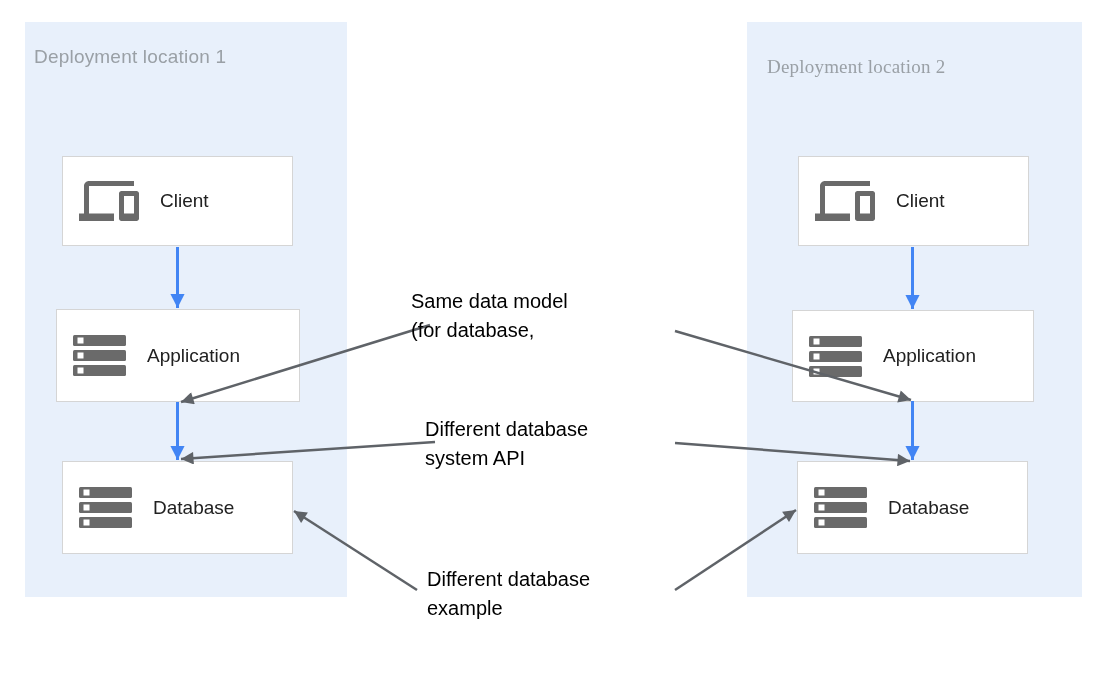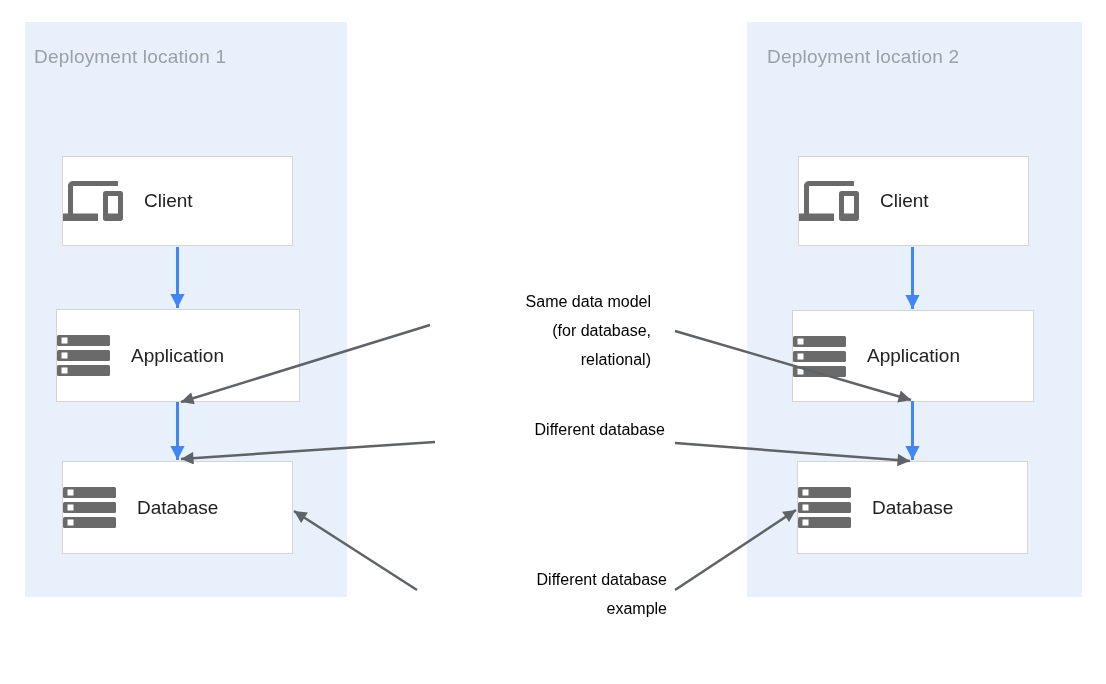--- a/index.html
+++ b/index.html
@@ -3,46 +3,46 @@
 <meta charset="utf-8">
 <style>
   html,body{margin:0;padding:0;background:#ffffff;font-family:"Liberation Sans",sans-serif;}
   .canvas{position:relative;width:1106px;height:684px;overflow:hidden;background:#ffffff;}
 
   .panel{position:absolute;background:var(--panel-bg,#e8f0fb);}
   .panel-title{position:absolute;font-size:19px;color:var(--panel-title,#9aa0a6);white-space:nowrap;letter-spacing:.2px;}
 
   .node{position:absolute;box-sizing:border-box;background:var(--box-bg,#fff);
         border:1px solid var(--box-border,#d5d5d5);
-        display:flex;align-items:center;gap:21px;}
+        display:flex;align-items:center;padding-left:16px;gap:21px;}
   .node .label{font-size:19px;color:var(--node-label,#212121);white-space:nowrap;}
   .icon{display:flex;align-items:center;flex:0 0 auto;}
   .icon svg{display:block;}
   .icon-fill{fill:var(--icon-gray,#6a6a6a);}
 
   svg.overlay{position:absolute;left:0;top:0;width:1106px;height:684px;pointer-events:none;}
   .flow-line{stroke:var(--flow-arrow,#4285f4);stroke-width:3;fill:none;}
   .flow-head{fill:var(--flow-arrow,#4285f4);}
   .ann-line{stroke:var(--annotation-arrow,#5f6368);stroke-width:2.5;fill:none;}
   .ann-head{fill:var(--annotation-arrow,#5f6368);}
 
-  .annotation{position:absolute;width:240px;text-align:right;font-size:16px;line-height:29px;
+  .annotation{position:absolute;width:240px;text-align:left;font-size:20px;line-height:29px;
               color:var(--annotation-text,#000);}
   .annotation span{display:block;}
 </style>
 </head>
 <body>
 
 <div class="canvas">
 
   <div class="panel" style="left:25px;top:22px;width:322px;height:575px;"></div>
   <div class="panel" style="left:747px;top:22px;width:335px;height:575px;"></div>
 
   <div class="panel-title" style="left:34px;top:46px;">Deployment location 1</div>
-  <div class="panel-title" style="left:767px;top:46px;">Deployment location 2</div>
+  <div class="panel-title" style="left:767px;top:56px;font-family:Liberation Serif, serif;">Deployment location 2</div>
 
   <div class="node" style="left:62px;top:156px;width:231px;height:90px;">
     <span class="icon">
       <svg width="60" height="40" viewBox="0 4 24 16">
         <path class="icon-fill" d="M4 6h18V4H4c-1.1 0-2 .9-2 2v11H0v3h14v-3H4V6zm19 2h-6c-.55 0-1 .45-1 1v10c0 .55.45 1 1 1h6c.55 0 1-.45 1-1V9c0-.55-.45-1-1-1zm-1 9h-4v-7h4v7z"></path>
       </svg>
     </span>
     <span class="label">Client</span>
   </div>
 
@@ -130,23 +130,23 @@
     <line class="ann-line" x1="675" y1="331" x2="911" y2="400" marker-end="url(#head-gray)"></line>
     <line class="ann-line" x1="435" y1="442" x2="181" y2="459" marker-end="url(#head-gray)"></line>
     <line class="ann-line" x1="675" y1="443" x2="910" y2="461" marker-end="url(#head-gray)"></line>
     <line class="ann-line" x1="417" y1="590" x2="294" y2="511" marker-end="url(#head-gray)"></line>
     <line class="ann-line" x1="675" y1="590" x2="796" y2="510" marker-end="url(#head-gray)"></line>
   </svg>
 
   <div class="annotation" style="left:411px;top:287px;">
     <span>Same data model</span>
     <span>(for database,</span>
-    <span>relational)</span>
   </div>
   <div class="annotation" style="left:425px;top:415px;">
     <span>Different database</span>
+    <span>system API</span>
   </div>
   <div class="annotation" style="left:427px;top:565px;">
     <span>Different database</span>
     <span>example</span>
   </div>
 
 </div>
 
 </body></html>

